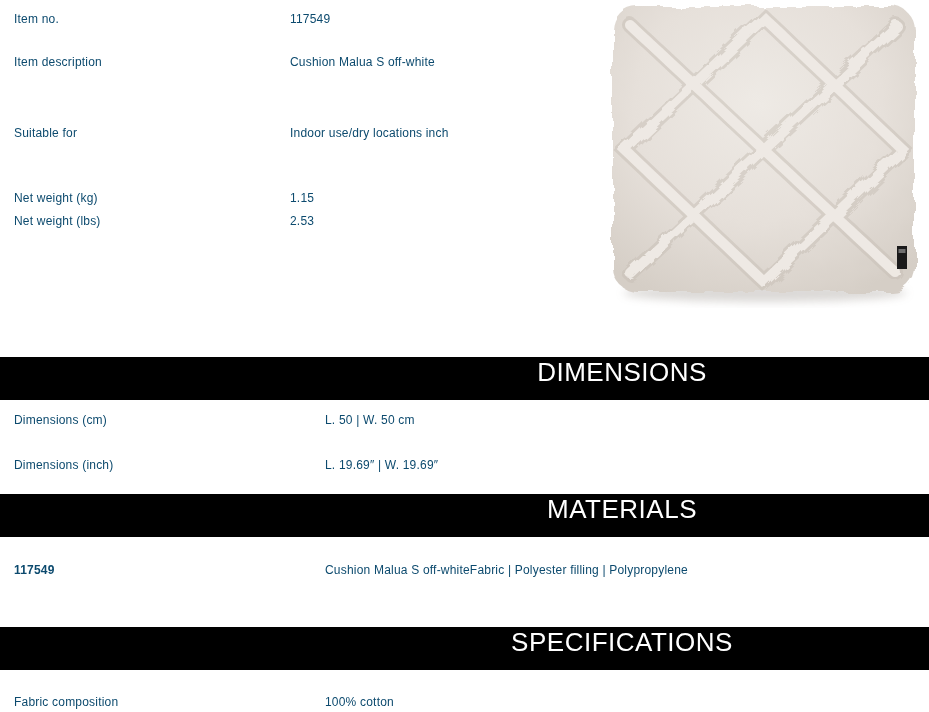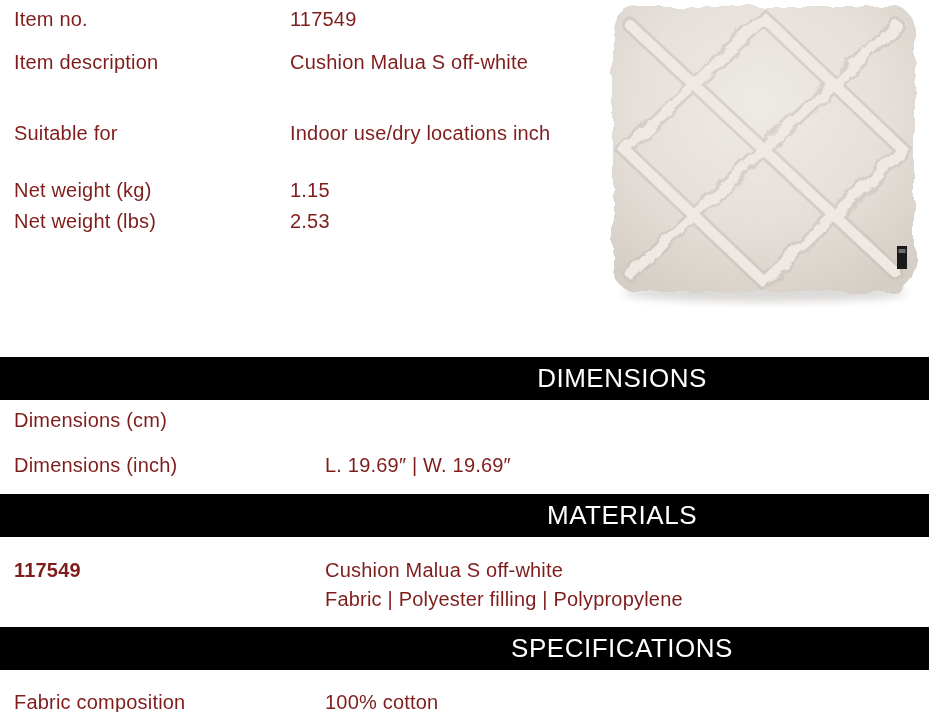--- a/index.html
+++ b/index.html
@@ -13,39 +13,38 @@
     height: 712px;
     background: #ffffff;
     overflow: hidden;
     color: #2d2d2d;
   }
   
   .row {
     position: absolute;
     left: 14px;
     display: flex;
-    font-size: 20px;
+    font-size: 12px;
     line-height: 29px;
     letter-spacing: 0.2px;
-    color: #7f1d1d;
+    color: #0c4a6e;
     white-space: nowrap;
   }
   .row .lbl { flex: none; width: 276px; }
   .row.wide .lbl { width: 311px; }
   .row .lbl.bold { font-weight: 600; }
-  .val-lines { display: flex; flex-direction: column; }
+  .val-lines { display: flex; flex-direction: row; }
   
   .bar {
     position: absolute;
     left: 0;
     width: 929px;
     height: 43px;
     background: #000000;
     display: flex;
-    align-items: center;
   }
   .bar .bar-title {
     width: 100%;
     padding-left: 315px;
     box-sizing: border-box;
     text-align: center;
     color: #ffffff;
     font-size: 26px;
     font-weight: 500;
     letter-spacing: 0.5px;
@@ -73,21 +72,21 @@
     <div class="row" style="top:48px">
       <span class="lbl">Item description</span>
       <span class="val-lines">
         <span>Cushion Malua S off-white</span>
       </span>
     </div>
     <div class="row" style="top:119px">
       <span class="lbl">Suitable for</span>
       <span class="val">Indoor use/dry locations inch</span>
     </div>
-    <div class="row" style="top:176px">
+    <div class="row" style="top:184px">
       <span class="lbl">Net weight (kg)</span>
       <span class="val">1.15</span>
     </div>
     <div class="row" style="top:207px">
       <span class="lbl">Net weight (lbs)</span>
       <span class="val">2.53</span>
     </div>
   </div>
 
   <div class="product-visual">
@@ -128,20 +127,21 @@
       <rect x="300" y="246" width="10" height="23" fill="#1a1a1a"></rect>
       <rect x="301.5" y="249" width="7" height="4" fill="#6f6f6f"></rect>
     </svg>
   </div>
 
   <div class="bar" style="top:357px">
     <span class="bar-title">DIMENSIONS</span>
   </div>
   <div class="row wide" style="top:406px">
     <span class="lbl">Dimensions (cm)</span>
+    <span class="val">L. 50 | W. 50 cm</span>
   </div>
   <div class="row wide" style="top:451px">
     <span class="lbl">Dimensions (inch)</span>
     <span class="val">L. 19.69″ | W. 19.69″</span>
   </div>
 
   <div class="bar" style="top:494px">
     <span class="bar-title">MATERIALS</span>
   </div>
   <div class="row wide" style="top:556px">

